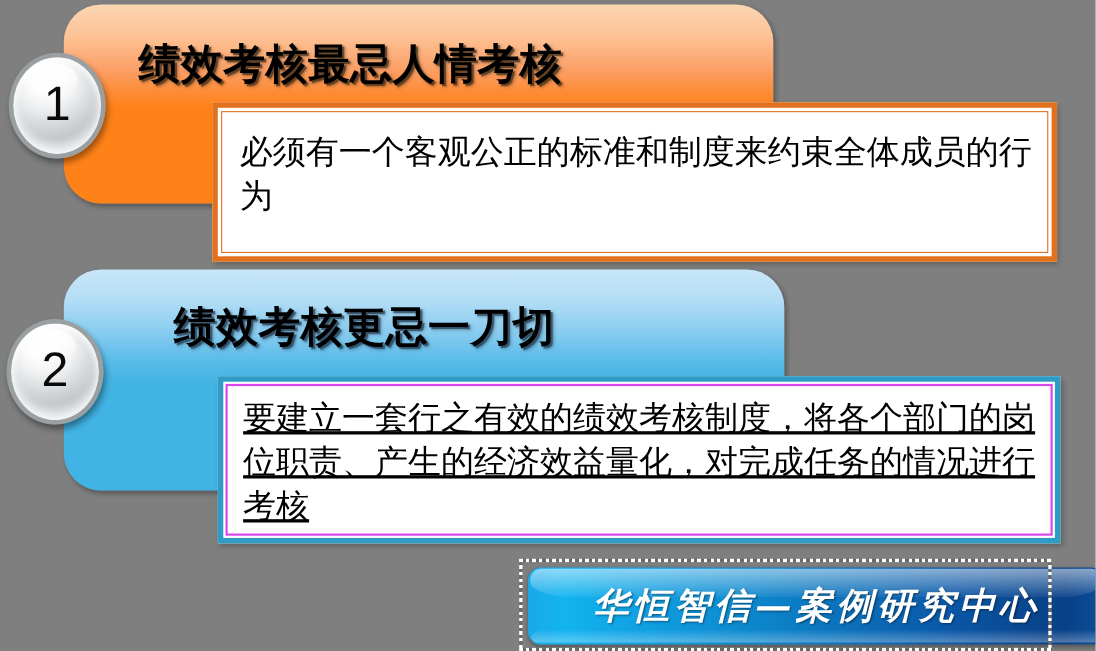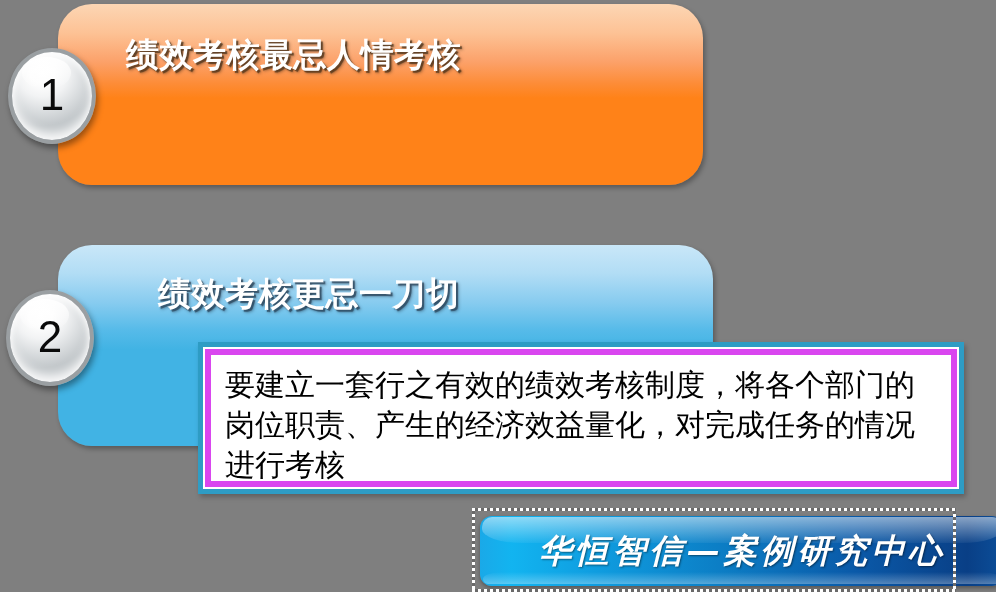--- a/index.html
+++ b/index.html
@@ -51,23 +51,23 @@
                 #86cbef 29%,
                 #57bbe9 42%,
                 #41b3e4 52%,
                 #41b3e4 100%);
     box-shadow: 2px 3px 5px rgba(0,0,0,0.30);
   }
 
   
   .panel-title {
     position: absolute;
-    font-size: 33px;
+    font-size: 38px;
     font-weight: bold;
-    color: #ffffff;
+    color: #000000;
     letter-spacing: 0.5px;
     white-space: nowrap;
     text-shadow: 2px 2px 1px rgba(60,40,20,0.72),
                  3px 3px 3px rgba(60,40,20,0.35);
   }
   .title-1 { left: 126px; top: 33px; }
   .title-2 {
     left: 126px; top: 272px;
     text-shadow: 2px 2px 1px rgba(30,50,70,0.70),
                  3px 3px 3px rgba(30,50,70,0.35);
@@ -156,25 +156,26 @@
 
   .textbox-2 {
     left: 198px;
     top: 342px;
     width: 766px;
     height: 152px;
     border: 5px solid #2e9cc4;
     box-shadow: 2px 3px 5px rgba(0,0,0,0.25);
   }
   .textbox-2 .textbox-inner {
-    border: 6px solid #d946ef;
+    border: 2px solid #d946ef;
     padding: 10px 8px 0 14px;
     margin: 2px;
     width: calc(100% - 4px);
     height: calc(100% - 4px);
+    text-decoration: underline;
   }
 
   
   .banner-wrap {
     position: absolute;
     left: 472px;
     top: 508px;
     width: 484px;
     height: 84px;
   }
@@ -251,20 +252,25 @@
 <div id="slide">
 
   <div class="panel panel-orange"></div>
 
   <div class="panel-title title-1">绩效考核最忌人情考核</div>
 
   <div class="sphere sphere-1">
     <span class="sphere-num">1</span>
   </div>
 
+  <div class="textbox textbox-1">
+    <div class="textbox-inner">
+      <div class="body-text">必须有一个客观公正的标准和制度来约束全体成员的行为</div>
+    </div>
+  </div>
 
   <div class="panel panel-blue"></div>
 
   <div class="panel-title title-2">绩效考核更忌一刀切</div>
 
   <div class="sphere sphere-2">
     <span class="sphere-num">2</span>
   </div>
 
   <div class="textbox textbox-2">

